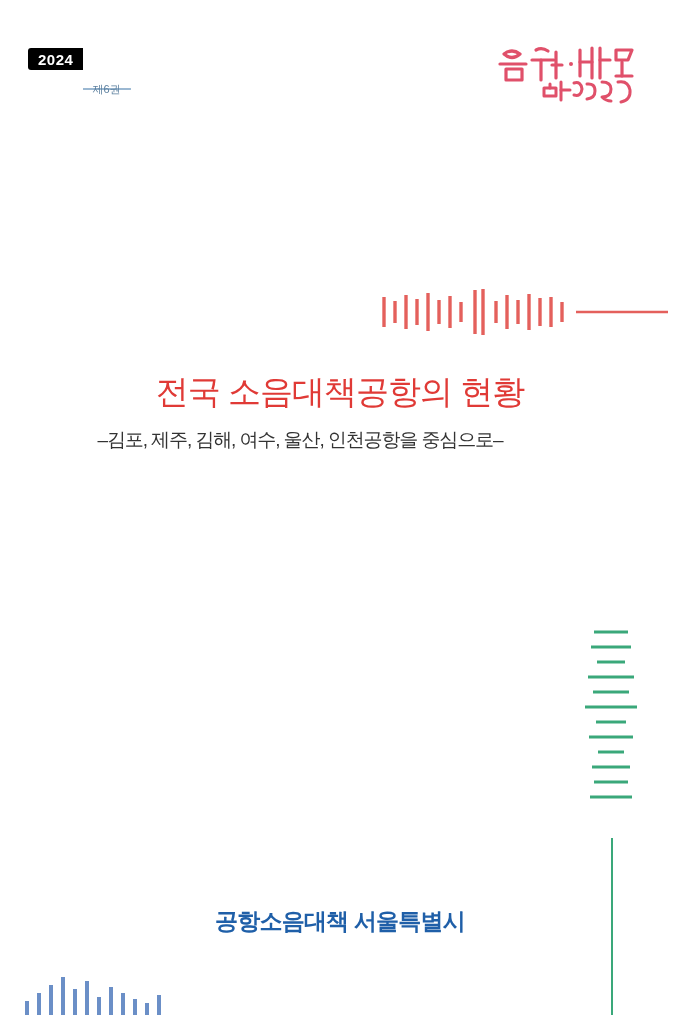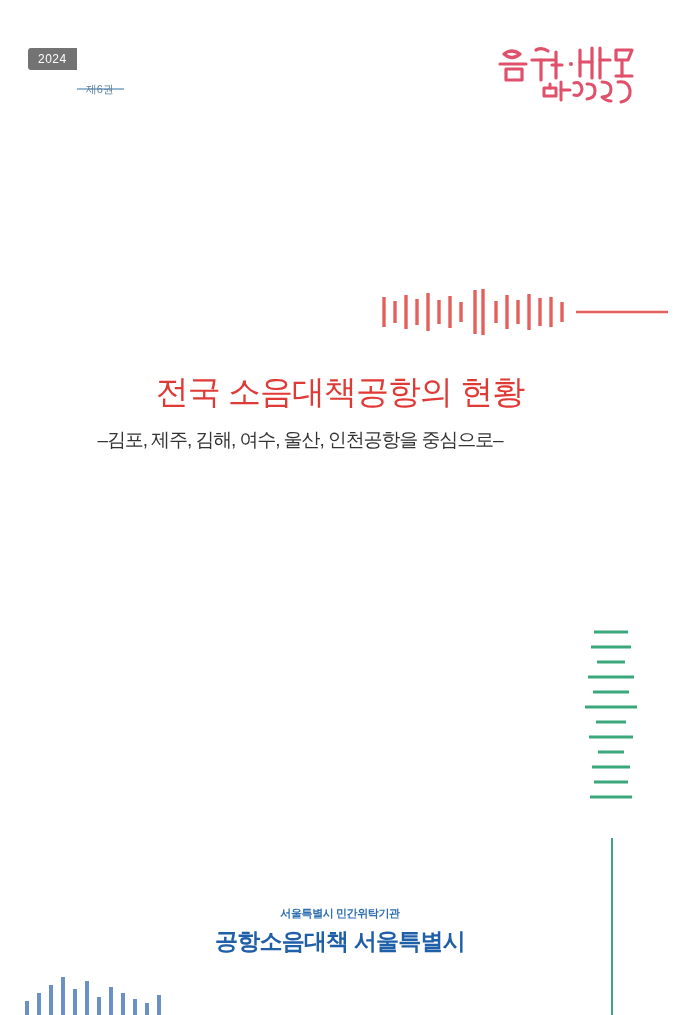--- a/index.html
+++ b/index.html
@@ -26,24 +26,24 @@
   
   .badge-group {
     position: absolute;
     top: 48px;
     left: 28px;
     display: flex;
     align-items: stretch;
     height: 22px;
   }
   .badge-year {
-    background: #737373;
+    background: #000000;
     color: #ffffff;
-    font-size: 12px;
-    font-weight: normal;
+    font-size: 15px;
+    font-weight: bold;
     letter-spacing: 0.5px;
     padding: 0 10px;
     display: flex;
     align-items: center;
     border-radius: 3px 0 0 3px;
   }
   .badge-vol {
     border: 1px solid #9bb8d2;
     border-left: none;
     color: #5b7f9e;
@@ -240,21 +240,20 @@
         <line x1="38" y1="124" x2="64" y2="124"></line>
         <line x1="32" y1="139" x2="70" y2="139"></line>
         <line x1="34" y1="154" x2="68" y2="154"></line>
         <line x1="30" y1="169" x2="72" y2="169"></line>
       </g>
     </svg>
   </div>
   <div class="line-vert"></div>
 
   <div class="footer">
-    <div class="footer-org">서울특별시 민간위탁기관</div>
     <div class="footer-name">공항소음대책 서울특별시</div>
   </div>
 
   <div class="wave-bottom">
     <svg width="150" height="48" viewBox="0 0 150 48" xmlns="http://www.w3.org/2000/svg">
       <g stroke="#6b8fc7" stroke-width="4" stroke-linecap="butt">
         <line x1="5" y1="34" x2="5" y2="48"></line>
         <line x1="17" y1="26" x2="17" y2="48"></line>
         <line x1="29" y1="18" x2="29" y2="48"></line>
         <line x1="41" y1="10" x2="41" y2="48"></line>

